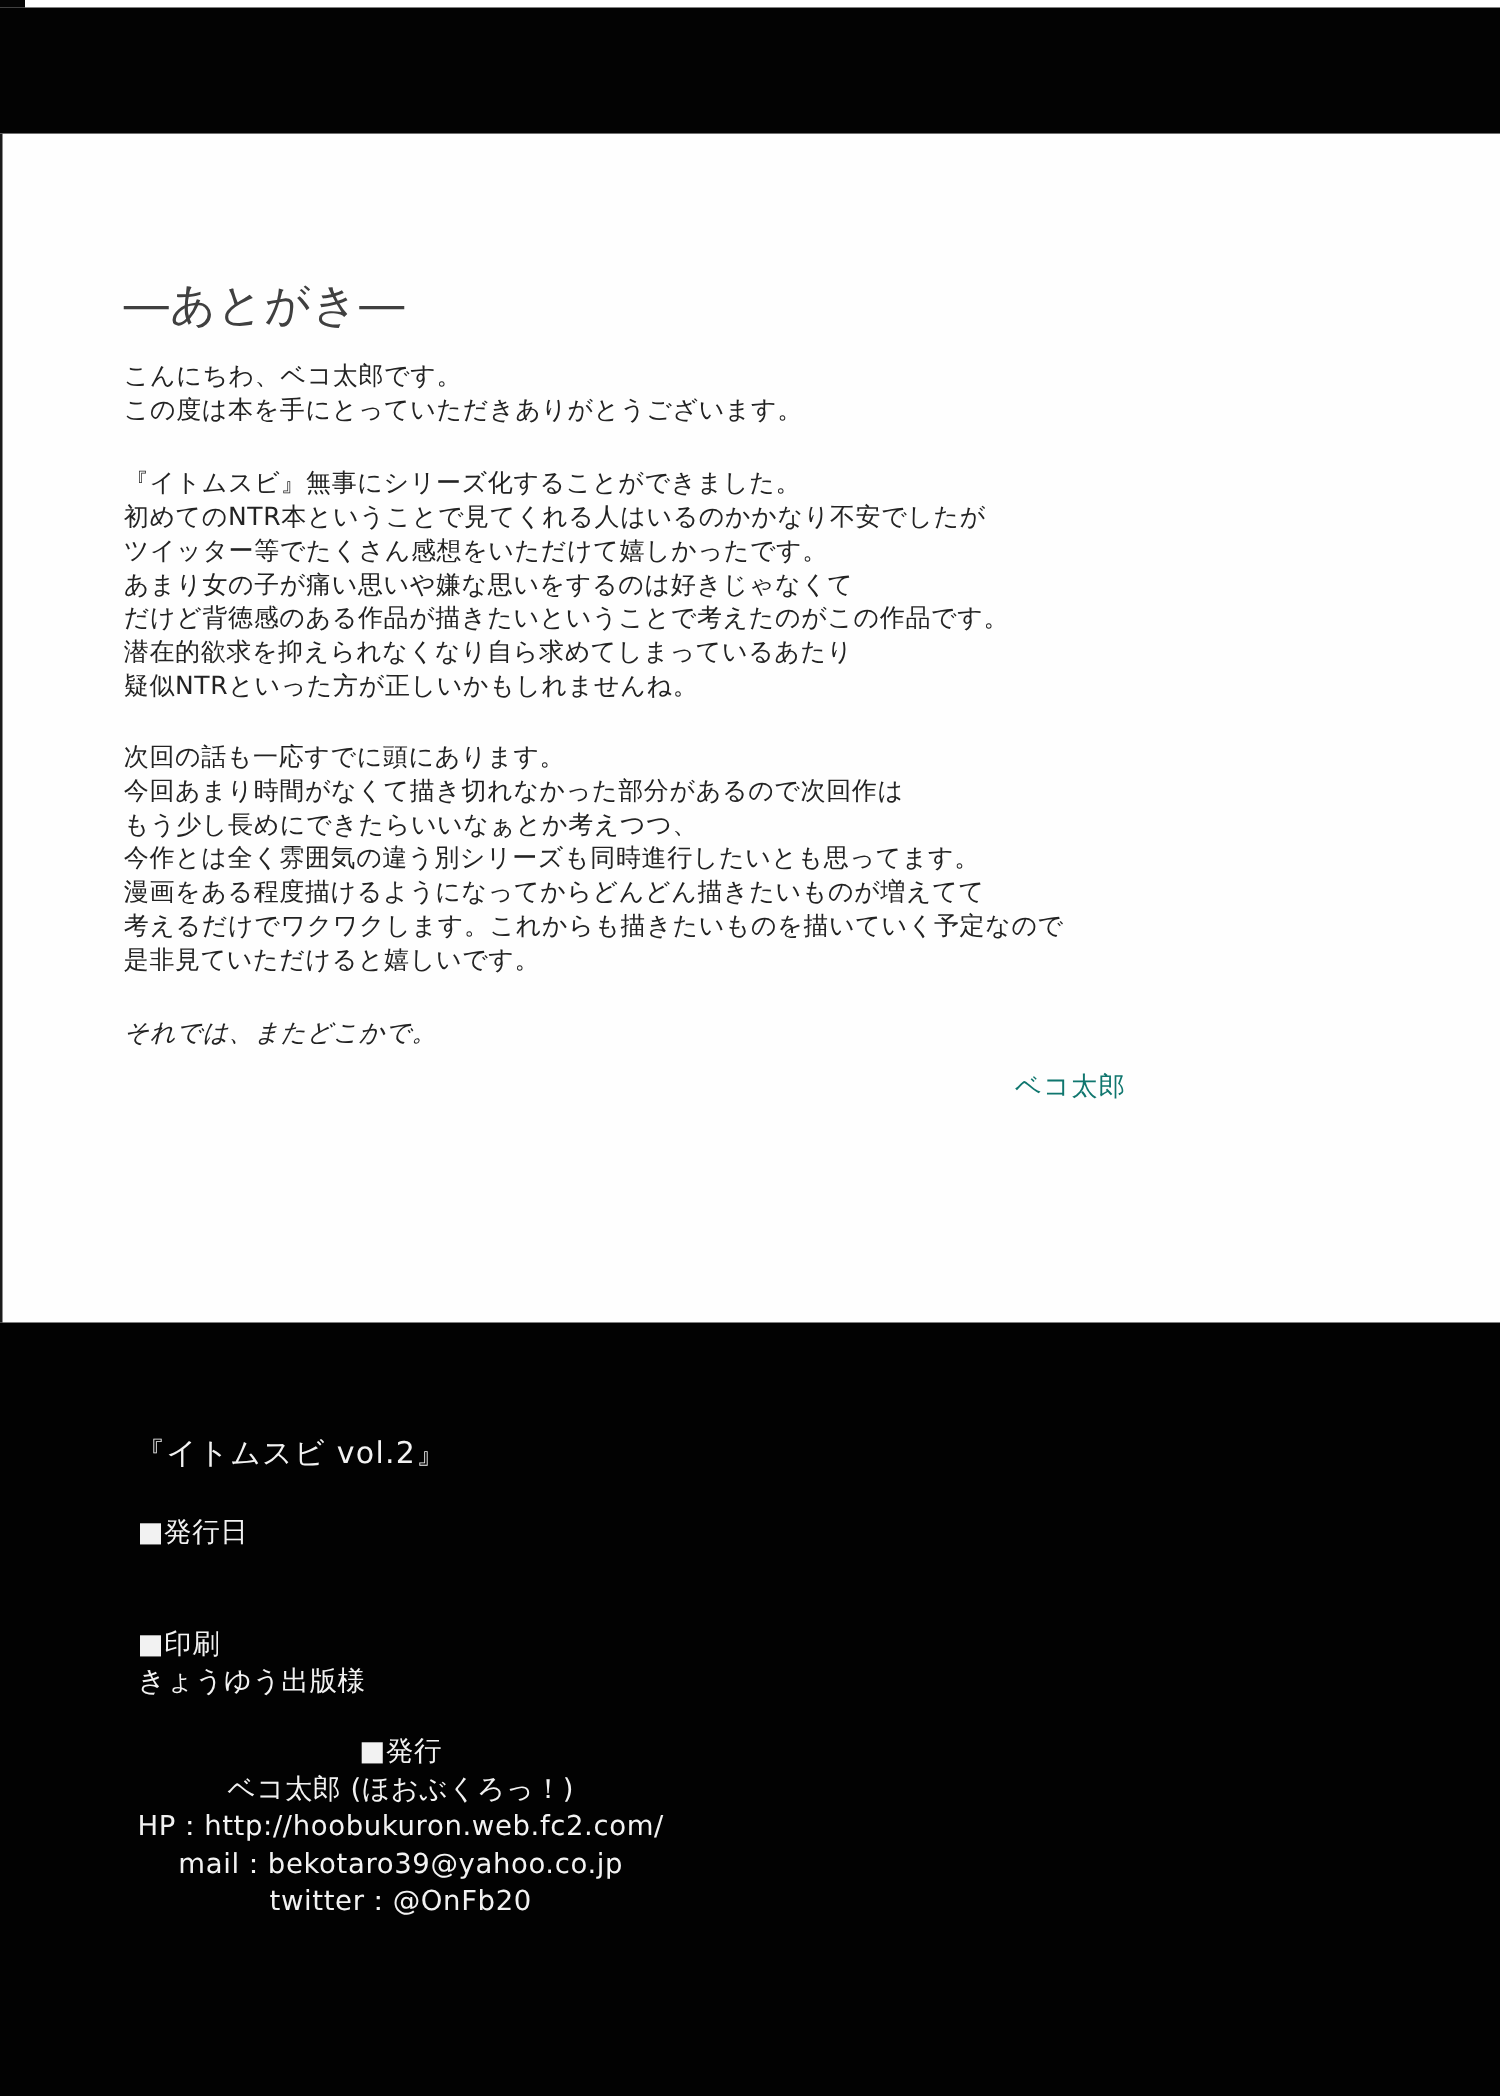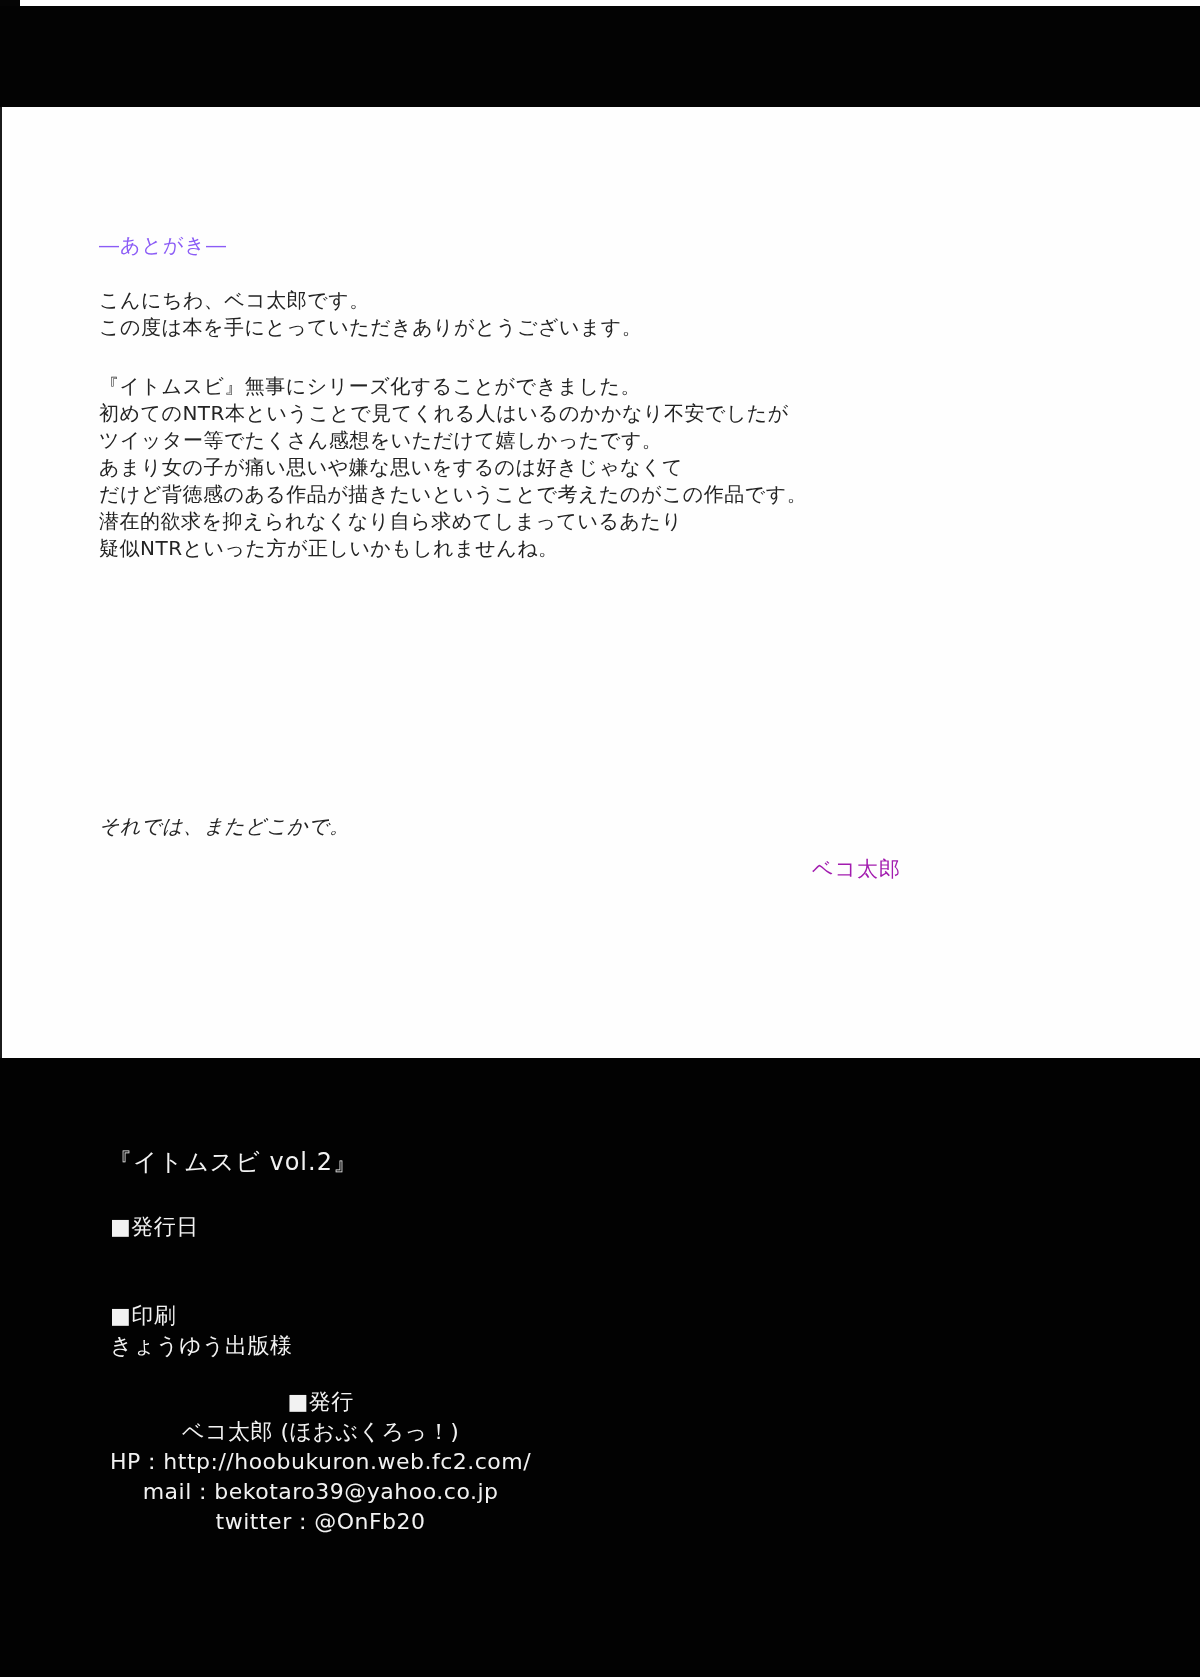--- a/index.html
+++ b/index.html
@@ -28,40 +28,40 @@
   
   .content {
     position: absolute; left: 0; top: 107px;
     width: 1198px; height: 951px;
     background: #fefefe;
     border-left: 2px solid #1b1b1b;
     color: #232323;
   }
   .heading {
     position: absolute; left: 97px; top: 122px;
-    font-size: 20px; line-height: 32px;
+    font-size: 36px; line-height: 32px;
     letter-spacing: 1px;
-    color: #8b5cf6;
+    color: #404040;
     white-space: pre-line;
   }
   .para {
     position: absolute; left: 97px;
     font-size: 20px; line-height: 27px;
     letter-spacing: 0.5px;
     white-space: pre-line;
   }
   .para-greeting { top: 180px; }
   .para-series   { top: 266px; }
   .para-next     { top: 485px; }
   .para-closing  { top: 706px; font-style: italic; }
   .signature {
     position: absolute; left: 810px; top: 749px;
     font-size: 21px; line-height: 26px;
     letter-spacing: 1px;
-    color: #a21caf;
+    color: #0f766e;
   }
   
   .footer {
     position: absolute; left: 0; top: 1058px;
     width: 1200px; height: 642px;
     background: #020202;
     color: #f2f2f2;
   }
   .colophon-title {
     position: absolute; left: 108px; top: 89px;
@@ -95,20 +95,27 @@
     <div class="heading">―あとがき―</div>
     <div class="para para-greeting">こんにちわ、ベコ太郎です。
 この度は本を手にとっていただきありがとうございます。</div>
     <div class="para para-series">『イトムスビ』無事にシリーズ化することができました。
 初めてのNTR本ということで見てくれる人はいるのかかなり不安でしたが
 ツイッター等でたくさん感想をいただけて嬉しかったです。
 あまり女の子が痛い思いや嫌な思いをするのは好きじゃなくて
 だけど背徳感のある作品が描きたいということで考えたのがこの作品です。
 潜在的欲求を抑えられなくなり自ら求めてしまっているあたり
 疑似NTRといった方が正しいかもしれませんね。</div>
+    <div class="para para-next">次回の話も一応すでに頭にあります。
+今回あまり時間がなくて描き切れなかった部分があるので次回作は
+もう少し長めにできたらいいなぁとか考えつつ、
+今作とは全く雰囲気の違う別シリーズも同時進行したいとも思ってます。
+漫画をある程度描けるようになってからどんどん描きたいものが増えてて
+考えるだけでワクワクします。これからも描きたいものを描いていく予定なので
+是非見ていただけると嬉しいです。</div>
     <div class="para para-closing">それでは、またどこかで。</div>
     <div class="signature">ベコ太郎</div>
   </div>
 
   <div class="footer">
     <div class="colophon-title">『イトムスビ vol.2』</div>
 
     <div class="colophon-section sec-date">
       <div class="sec-label">■発行日</div>
     </div>

